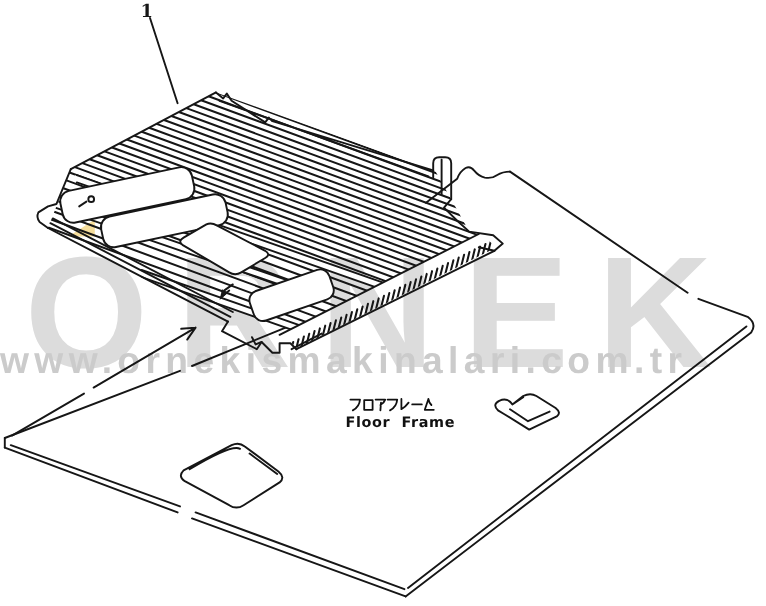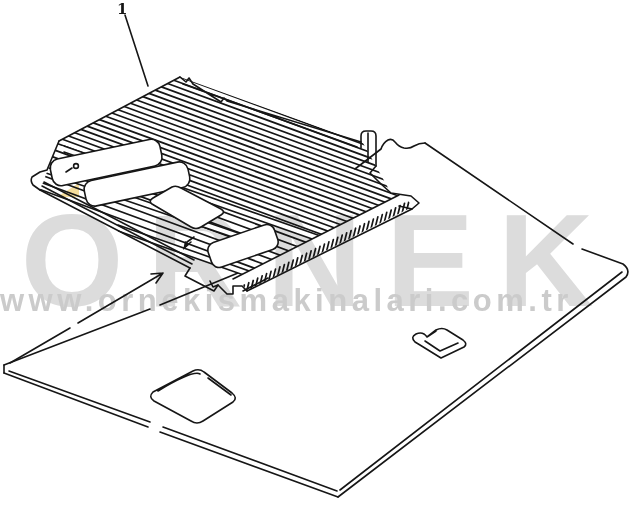--- a/index.html
+++ b/index.html
@@ -177,13 +177,30 @@
           <polygon points="183,250 190,244 185,241" fill="#161616" stroke="none"></polygon>
         </g>
       </g>
 
       <path d="M 125,15 L 148,86"></path>
     </g>
   </svg>
 
   <span class="callout-num">1</span>
 
+  <div class="part-label">
+    <div class="jp">
+      <svg width="82" height="13" viewBox="0 0 82 13">
+        <g stroke="#111" fill="none" stroke-width="1.5" stroke-linecap="round" stroke-linejoin="round" transform="translate(4,1)">
+          <path d="M 0,1 L 8,1 Q 7.5,7 2,10"></path>
+          <path d="M 11.5,1.5 L 18.5,1.5 L 18.5,9.5 L 11.5,9.5 Z"></path>
+          <path d="M 21,1 L 29,1 Q 28,4 25,5.5 M 25.5,3.5 L 25,10"></path>
+          <path d="M 31,1 L 39,1 Q 38.5,7 33,10"></path>
+          <path d="M 42.5,0.5 L 42.5,9 Q 45.5,7.5 48.5,3.5"></path>
+          <path d="M 51.5,5 L 59.5,5"></path>
+          <path d="M 65,0.5 L 62,9.5 L 69.5,9.5 M 65,0.5 Q 65.5,3.5 67.5,5.5"></path>
+        </g>
+      </svg>
+      <span class="sr">フロアフレーム</span>
+    </div>
+    <div class="en">Floor  Frame</div>
+  </div>
 </div>
 
 </body></html>

